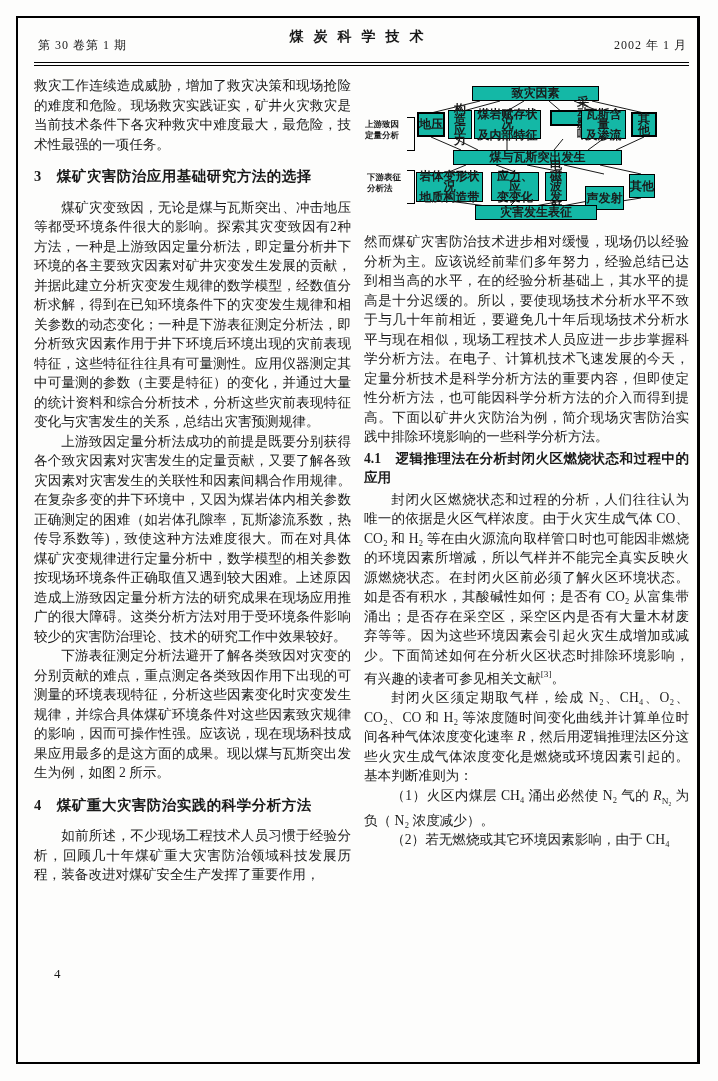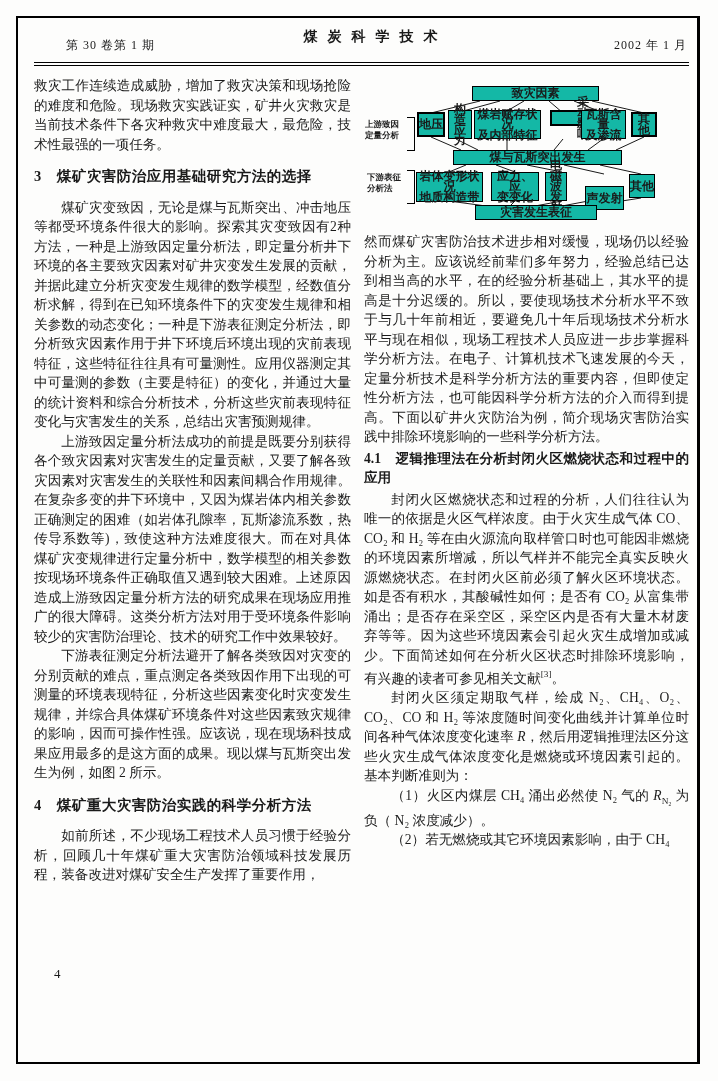--- a/index.html
+++ b/index.html
@@ -6,21 +6,21 @@
   body{
     width:718px;height:1081px;background:#fdfdfc;overflow:hidden;position:relative;
     font-family:"Liberation Serif","DejaVu Serif",serif;color:#1a1a1a;
   }
   .frame{
     position:absolute;left:16px;top:16px;width:684px;height:1048px;
     border:2px solid #000;border-right-width:3px;box-sizing:border-box;
     background:#fdfdfc;padding:8px 8px 0 16px;
   }
   
-  .jheader{position:relative;height:30px;margin-top:2px;margin-left:28px;}
+  .jheader{position:relative;height:30px;margin-top:2px;}
   .jheader .issue{position:absolute;left:4px;top:9px;font-size:12px;letter-spacing:1px;}
   .jheader .title{position:absolute;left:0;right:0;top:0;text-align:center;font-size:14px;letter-spacing:10px;font-weight:bold;}
   .jheader .date{position:absolute;right:2px;top:9px;font-size:12px;letter-spacing:1px;}
   .dblrule{height:2px;border-top:1.5px solid #000;border-bottom:1px solid #000;margin:4px 0 0 0;}
   
   .cols{display:flex;gap:13px;margin-top:10px;}
   .col{width:325px;font-size:13.6px;line-height:19.5px;text-align:justify;}
   .col p{margin:0;text-indent:2em;}
   .col p.cont{text-indent:0;}
   h2.sec{font-size:14.5px;font-weight:bold;margin:13px 0 11px 0;letter-spacing:0.5px;text-indent:0;}

